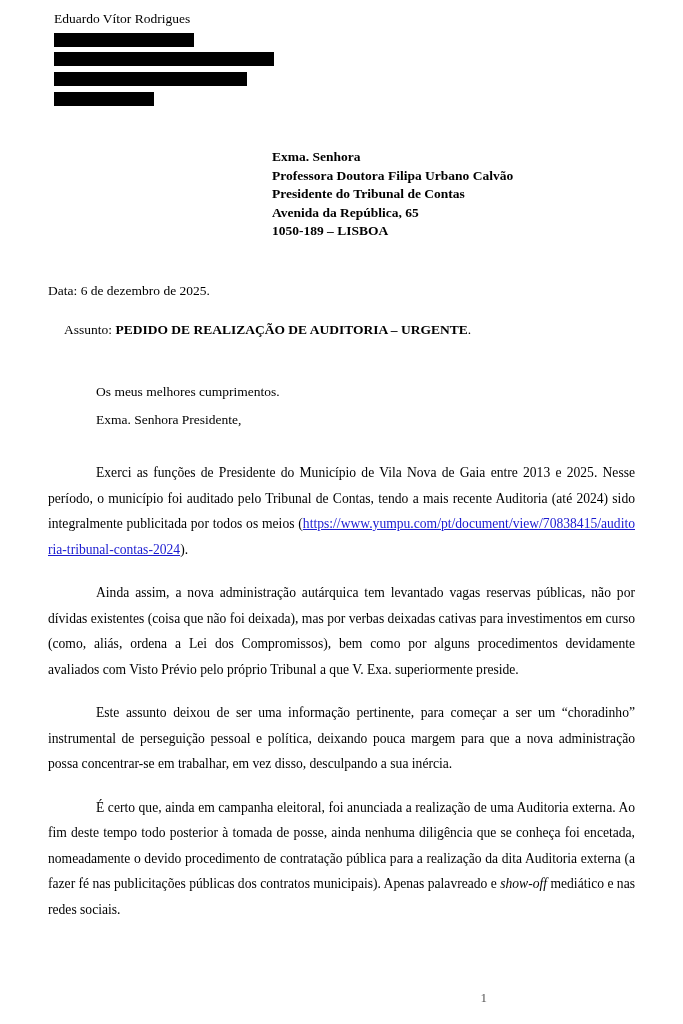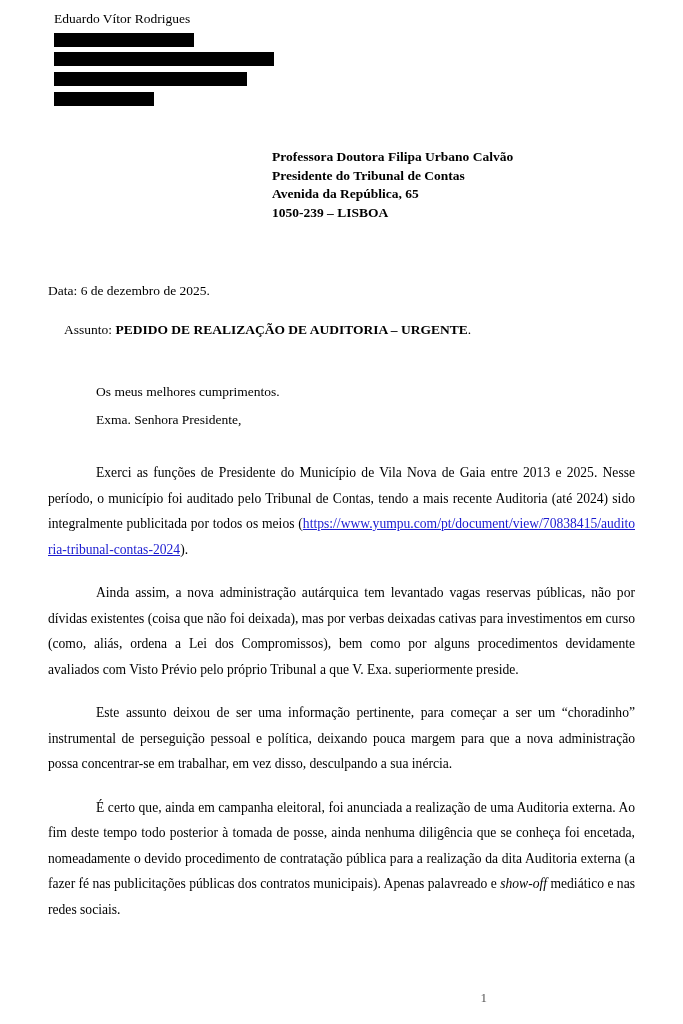--- a/index.html
+++ b/index.html
@@ -119,24 +119,25 @@
 
   <div class="sender-block">
     <div class="sender-name">Eduardo Vítor Rodrigues</div>
     <span class="redact r1"></span>
     <span class="redact r2"></span>
     <span class="redact r3"></span>
     <span class="redact r4"></span>
   </div>
 
   <div class="addressee">
+    <div>Exma. Senhora</div>
     <div>Professora Doutora Filipa Urbano Calvão</div>
     <div>Presidente do Tribunal de Contas</div>
     <div>Avenida da República, 65</div>
-    <div>1050-239 – LISBOA</div>
+    <div>1050-189 – LISBOA</div>
   </div>
 
   <div class="meta">
     <div class="meta-line"><span>Data:</span><span> 6 de dezembro de 2025.</span></div>
     <div class="meta-line subject"><span>Assunto:</span><span class="bold"> PEDIDO DE REALIZAÇÃO DE AUDITORIA – URGENTE</span><span>.</span></div>
   </div>
 
   <div class="salutation">
     <p>Os meus melhores cumprimentos.</p>
     <p>Exma. Senhora Presidente,</p>

